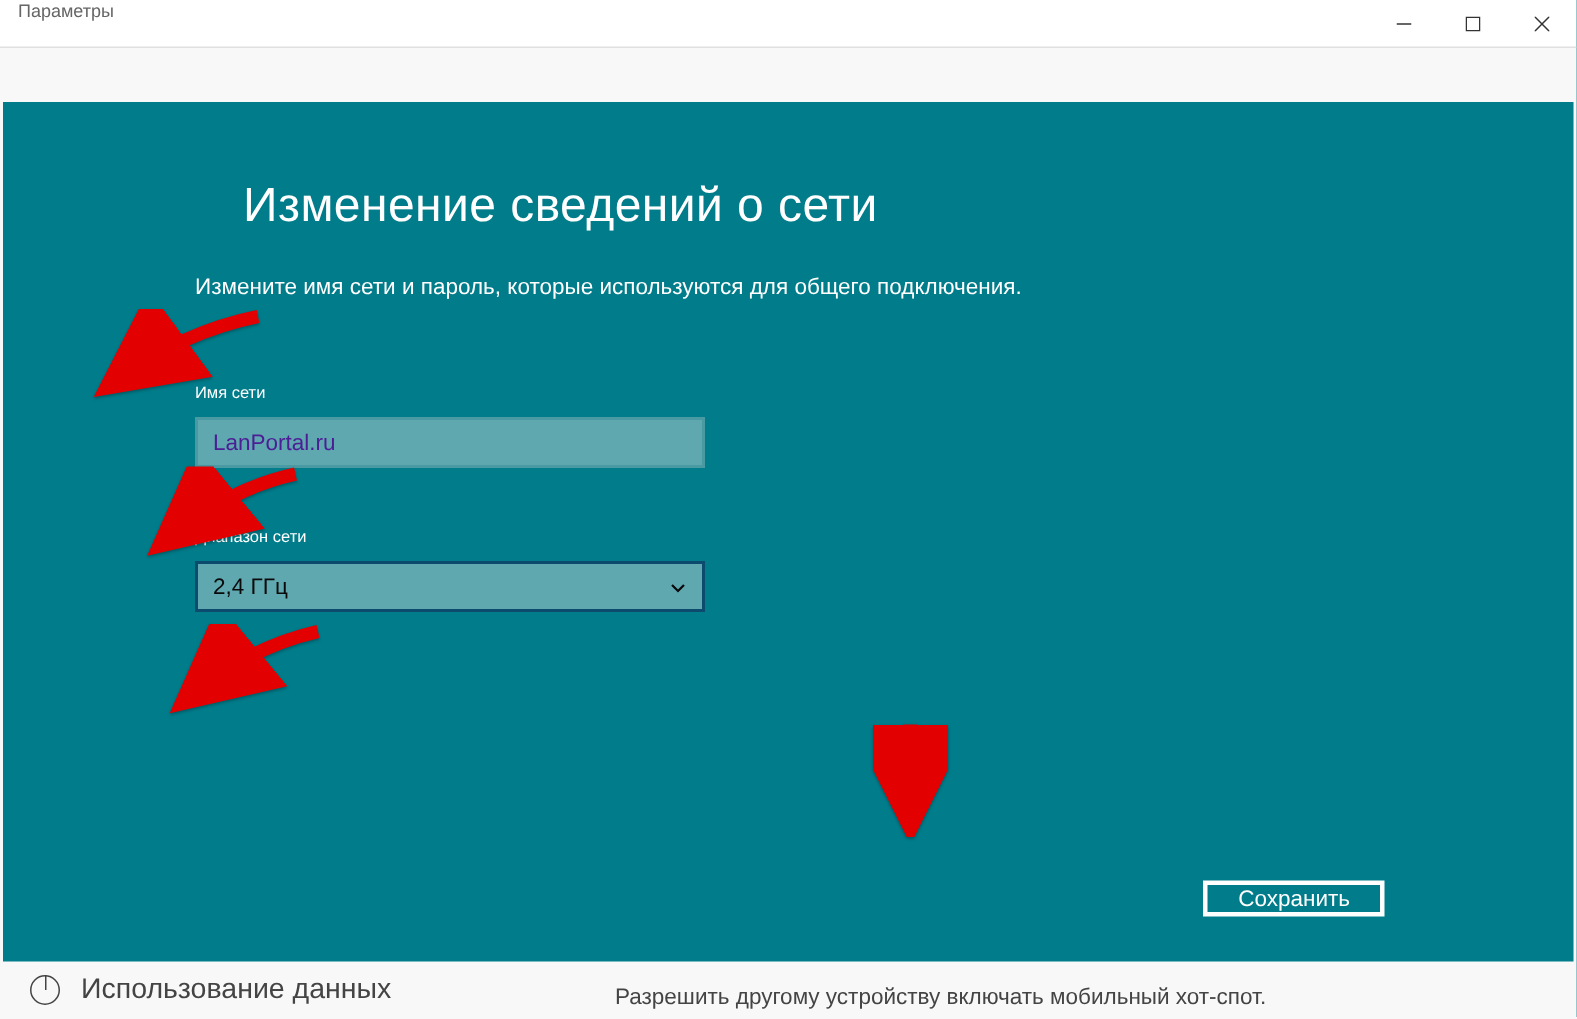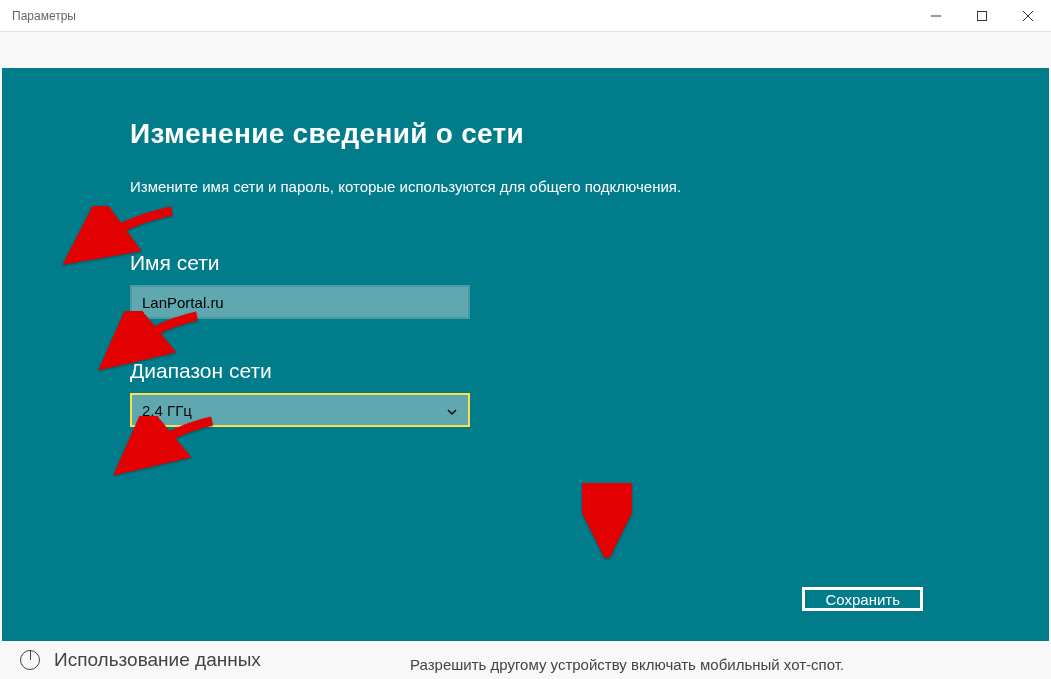--- a/index.html
+++ b/index.html
@@ -12,21 +12,20 @@
       width: 1051px;
       height: 679px;
       background: #f0f0f0;
       position: relative;
       overflow: hidden;
     }
     .titlebar {
       height: 32px;
       background: #ffffff;
       display: flex;
-      align-items: center;
       padding-left: 12px;
       position: relative;
       border-bottom: 1px solid #e0e0e0;
     }
     .titlebar-title {
       font-size: 12px;
       color: #666;
     }
     .win-controls {
       position: absolute;
@@ -97,52 +96,53 @@
       position: absolute;
       top: 68px;
       left: 2px;
       right: 2px;
       bottom: 38px;
       background: #007c8a;
       color: #ffffff;
       padding: 50px 0 0 128px;
     }
     .dialog-title {
-      font-size: 28px;
-      font-weight: 700;
+      font-size: 32px;
+      font-weight: 400;
       margin-bottom: 28px;
       letter-spacing: 0.3px;
+      margin-left: 32px;
     }
     .dialog-subtitle {
       font-size: 15px;
       margin-bottom: 56px;
     }
     .field-group {
       margin-bottom: 40px;
     }
     .field-label {
-      font-size: 21px;
+      font-size: 11px;
       margin-bottom: 10px;
       display: block;
     }
     .text-input {
       width: 340px;
       height: 34px;
       background: #5fa8b0;
       border: 2px solid #4a9aa3;
-      color: #000000;
+      color: #4c1d95;
       font-size: 15px;
       padding: 0 10px;
       outline: none;
     }
     .select-wrap {
       width: 340px;
       height: 34px;
       background: #5fa8b0;
-      border: 2px solid #fde047;
+      border: 2px solid #0c4a6e;
       color: #0a0a0a;
       font-size: 15px;
       padding: 0 10px;
       display: flex;
       align-items: center;
       justify-content: space-between;
       cursor: pointer;
     }
     .chevron {
       width: 12px;

